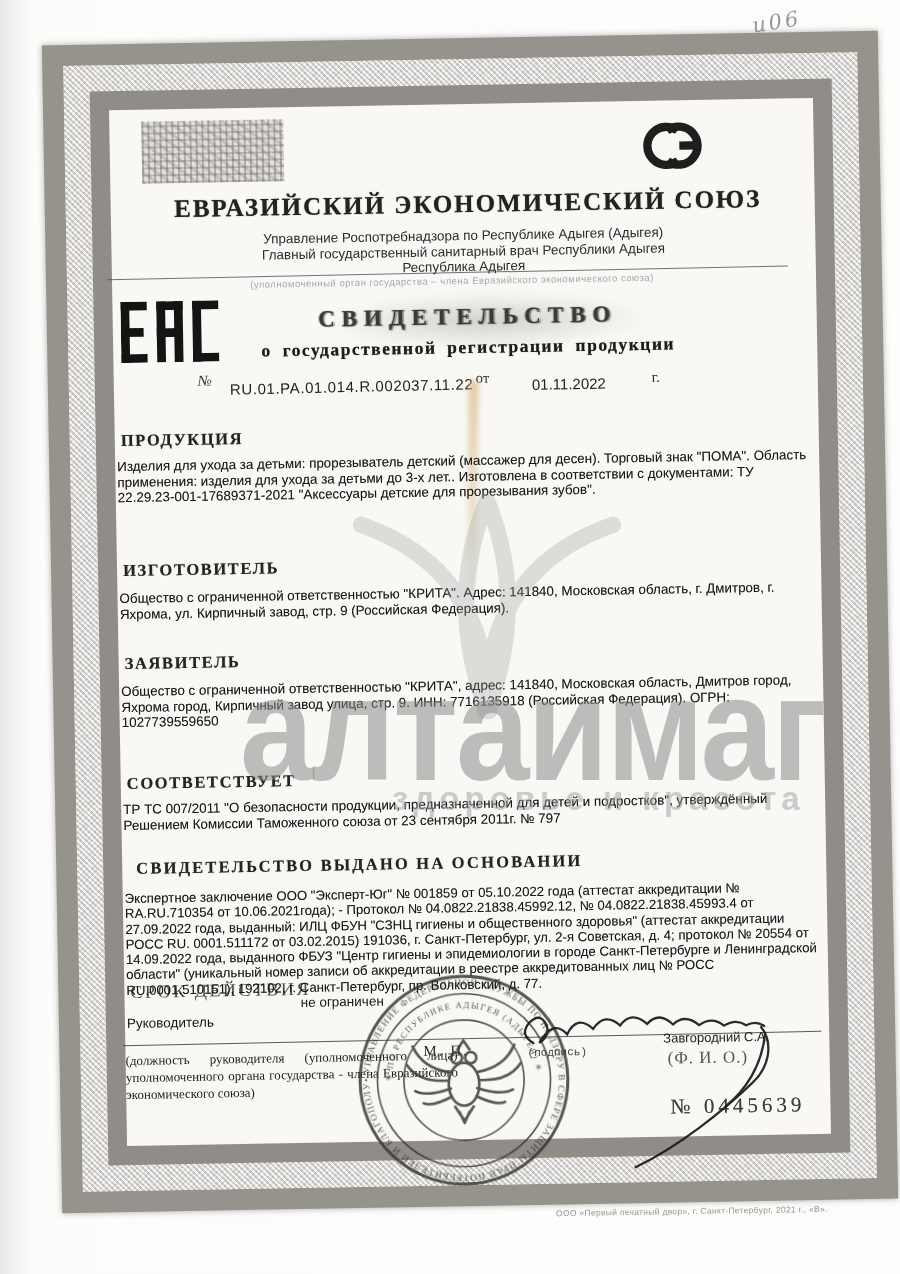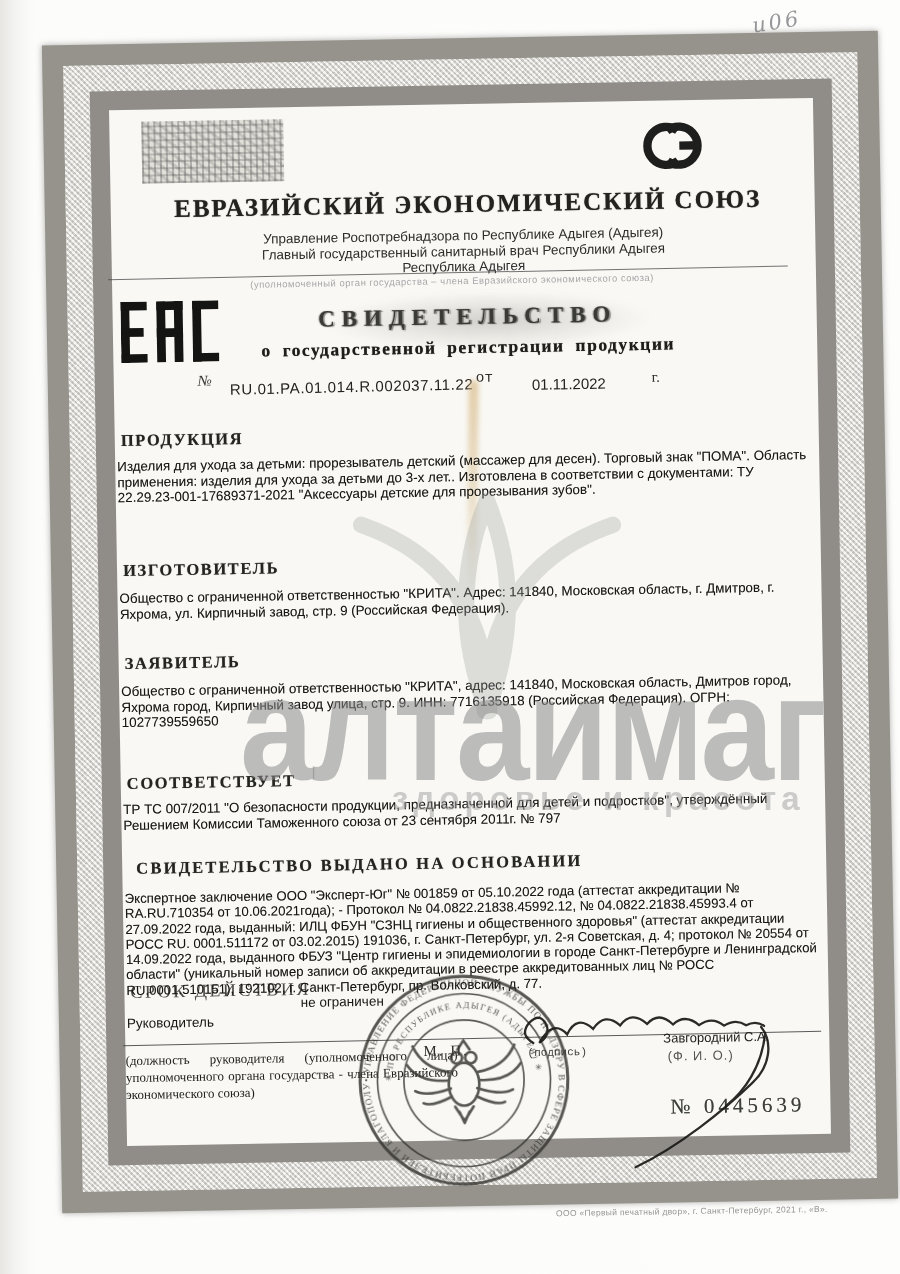--- a/index.html
+++ b/index.html
@@ -60,21 +60,21 @@
     letter-spacing:7px; color:#3a3a36;
     text-shadow:1.6px .4px 1.2px rgba(60,58,52,.6), -1px 0 1px rgba(60,58,52,.35);
   }
   .doc-subtitle {
     left:100px; width:510px; top:233px; text-align:center;
     font-family:"Liberation Serif", serif; font-weight:bold; font-size:17.5px;
     letter-spacing:1.5px; word-spacing:5px; color:#1d1d1a; text-shadow:0 0 .7px rgba(30,30,27,.8);
   }
   .num-label  { left:84px;  top:264px; font-family:"Liberation Serif", serif; font-style:italic; font-size:15px; color:#3a3a38; }
   .num-value  { left:116px; top:272px; font-size:15px; letter-spacing:.6px; color:#232322; transform:rotate(-.3deg); }
-  .date-label { left:362px; top:266px; font-family:Liberation Mono, monospace; font-size:14.5px; color:#2c2c2a;text-align:center; }
+  .date-label { left:362px; top:266px; font-family:Liberation Serif, serif; font-size:14.5px; color:#2c2c2a;text-align:center; }
   .date-value { left:418px; top:273px; font-size:15px; color:#232322; }
   .year-suffix{ left:538px; top:268px; font-family:"Liberation Serif", serif; font-size:14.5px; color:#2c2c2a; }
 
   
   .sec-head {
     font-family:"Liberation Serif", serif; font-size:16.5px; font-weight:600;
     letter-spacing:1.6px; color:#242420; text-shadow:0 0 .8px rgba(40,40,36,.55);
   }
   .sec-body { font-size:13.4px; line-height:15.6px; color:#161614; width:692px; text-shadow:0 0 .5px rgba(25,25,22,.35); }
 
@@ -86,21 +86,21 @@
 
   
   .validity-head { left:6px; top:872px; font-family:"Liberation Serif", serif; font-size:18px; letter-spacing:2.5px; color:rgba(45,45,42,.85); z-index:1; }
   .validity-value { left:176px; top:888px; font-size:13.5px; color:#161614; z-index:2; }
   .role-label { left:2px; top:906px; font-size:13.5px; color:#161614; }
   .sig-rule { left:-2px; top:934px; width:698px; height:0; border-top:1.5px solid rgba(50,50,52,.8); transform:rotate(-.2deg); }
   .role-note { left:0; top:942px; width:332px; font-family:"Liberation Serif", serif; font-size:13px; line-height:17px; color:#21211f; text-align:justify; }
   .mp-mark { left:298px; top:938px; font-family:"Liberation Serif", serif; font-size:15px; letter-spacing:2px; color:#2c2c2a; }
   .sign-note { left:402px; top:944px; font-family:Liberation Mono, monospace; font-size:11px; color:#3b3b39; }
   .signer-name { left:538px; top:930px; font-size:13px; color:#1d1d1b; }
-  .name-note { left:542px; top:948px; font-family:Liberation Sans, sans-serif; font-size:13px; letter-spacing:1px; color:#55554f; }
+  .name-note { left:542px; top:948px; font-family:Liberation Serif, serif; font-size:17px; letter-spacing:1px; color:#55554f; }
   .blank-number { left:544px; top:994px; font-family:"Liberation Serif", serif; font-size:21px; letter-spacing:4px; color:#3d3f3a; text-shadow:0 0 .6px rgba(60,62,56,.6); }
 
   .stamp-wrap { left:226px; top:864px; width:224px; height:224px; opacity:.82; filter:blur(.4px); z-index:3; }
   .sig-svg { left:378px; top:888px; width:304px; height:200px; z-index:4; }
 
   
   .wm-leaf { position:absolute; left:322px; top:492px; width:330px; height:230px; opacity:.30; z-index:5; pointer-events:none; }
   .wm-brand {
     position:absolute; left:240px; top:656px; width:650px; z-index:5; pointer-events:none;
     font-size:132px; font-weight:bold; letter-spacing:-2px; color:rgba(138,138,138,.55);

